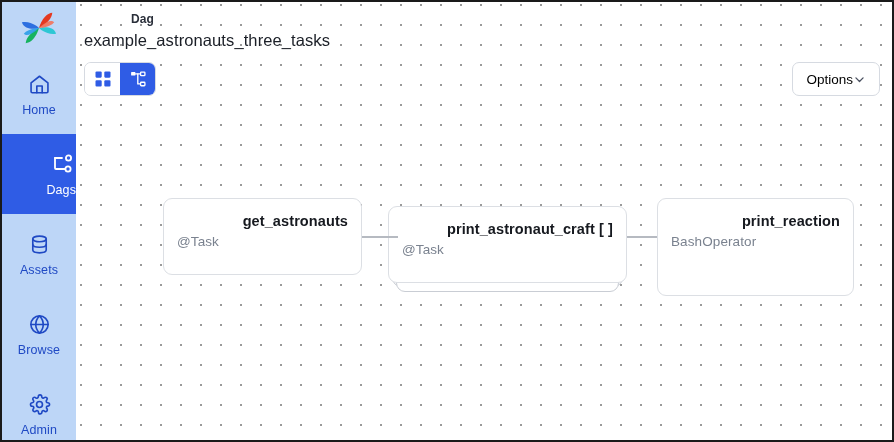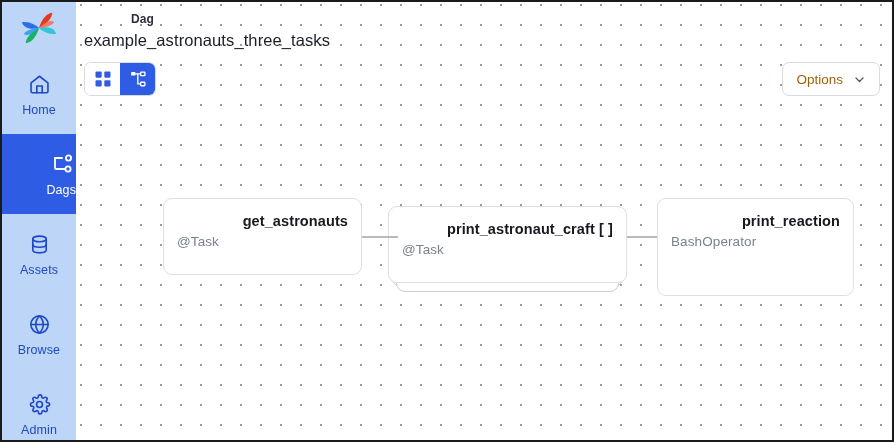--- a/index.html
+++ b/index.html
@@ -167,28 +167,28 @@
     background: #2f5ce5;
     color: #ffffff;
     border-left-color: #2f5ce5;
   }
   .seg-btn svg { display: block; }
 
   .options-btn {
     display: inline-flex;
     align-items: center;
     justify-content: center;
-    gap: 10px;
+    gap: 0;
     height: 34px;
     padding: 0 13px;
     background: #ffffff;
     border: 1px solid #d6dae1;
     border-radius: 7px;
     font-size: 13.5px;
-    color: #a16207;
+    color: #000000;
     font-family: "Liberation Sans", sans-serif;
     cursor: pointer;
     white-space: nowrap;
   }
   .options-btn .chev { display: flex; align-items: center; color: #4a5160; }
 
   
   .graph-layer {
     position: absolute;
     inset: 0;

